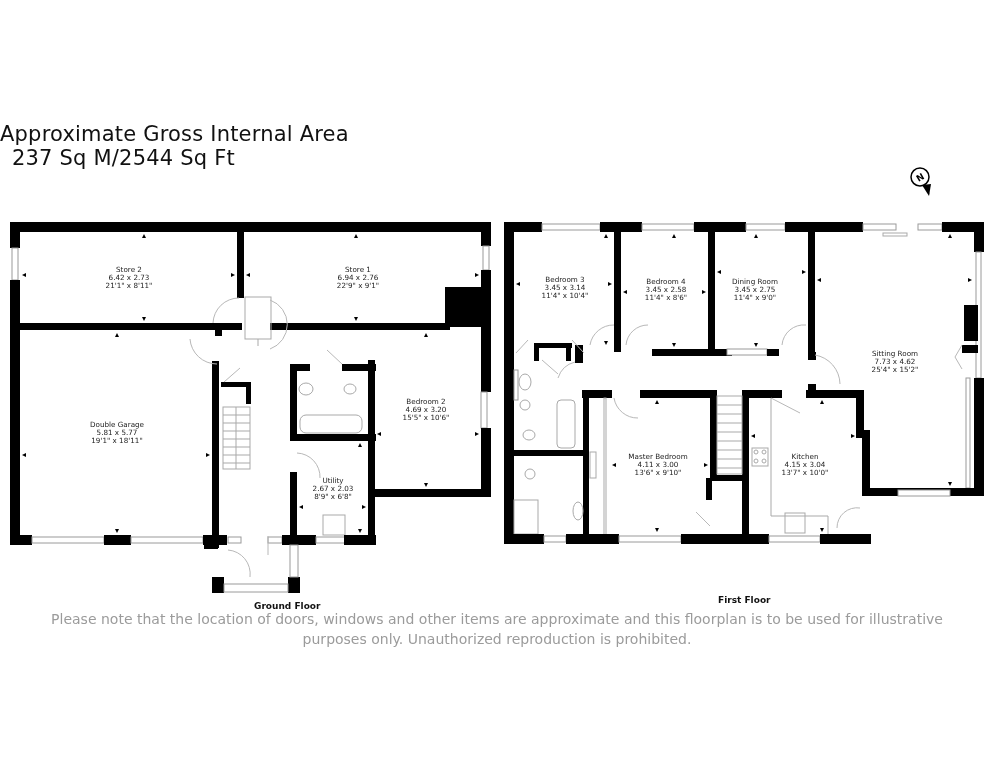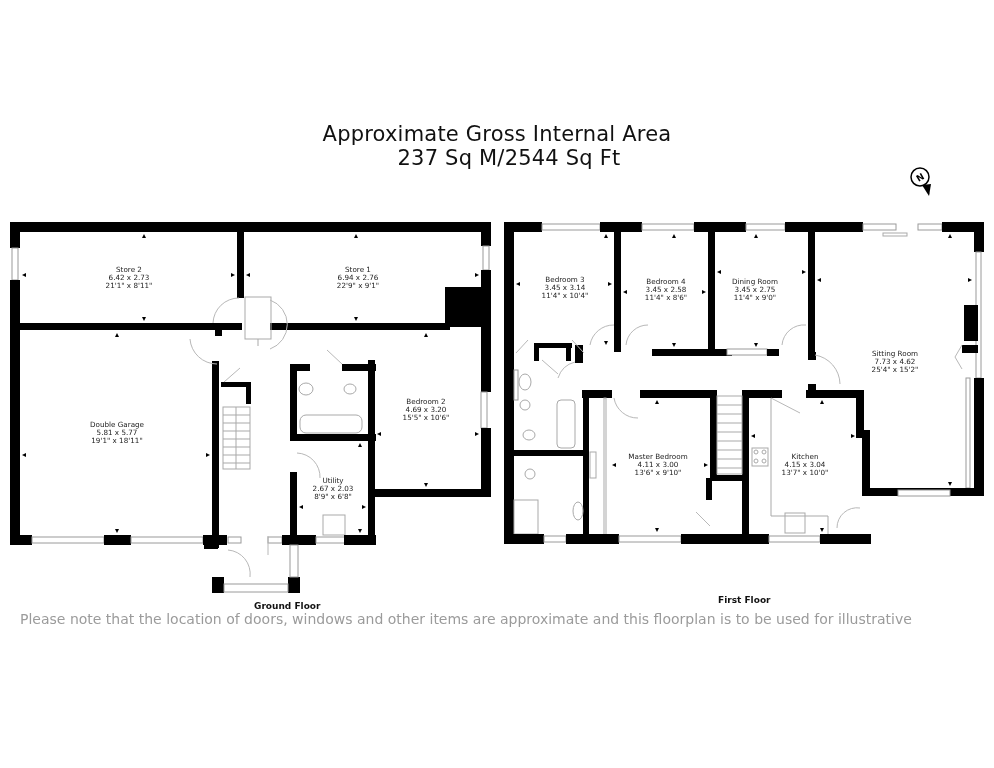--- a/index.html
+++ b/index.html
@@ -1,27 +1,27 @@
 <!DOCTYPE html>
 <html><head>
 <meta charset="utf-8">
 <style>
   html, body { margin: 0; padding: 0; background: #ffffff; }
   body { width: 994px; height: 768px; position: relative; overflow: hidden; font-family: "DejaVu Sans", sans-serif; color: #000; }
-  .title { position: absolute; left: 0; width: 994px; text-align: center; font-family: "DejaVu Sans", sans-serif; color: #111; }
+  .title { position: absolute; left: 0; width: 994px; font-family: "DejaVu Sans", sans-serif; color: #111; }
   .title.l1 { top: 122px; font-size: 21px; letter-spacing: 0.2px; }
   .title.l2 { top: 146px; font-size: 21px; letter-spacing: 0.2px; margin-left: 12px; }
   svg.plan { position: absolute; left: 0; top: 0; }
   .wall { fill: #000; }
   .win { fill: #fff; stroke: #9a9a9a; stroke-width: 1; }
   .fix { fill: none; stroke: #a9a9a9; stroke-width: 1; }
   .door { fill: none; stroke: #b8b8b8; stroke-width: 1; }
   .rl { font-family: "DejaVu Sans", sans-serif; font-size: 7.2px; fill: #222; text-anchor: middle; }
   .floor-label { position: absolute; font-family: "DejaVu Sans", sans-serif; font-weight: bold; font-size: 9px; color: #111; }
-  .disclaimer { position: absolute; left: 20px; width: 954px; top: 609px; font-family: "DejaVu Sans", sans-serif; font-size: 14px; line-height: 20px; color: #9b9b9b; }
+  .disclaimer { position: absolute; left: 20px; width: 954px; top: 609px; text-align: center; font-family: "DejaVu Sans", sans-serif; font-size: 14px; line-height: 20px; color: #9b9b9b; }
 </style>
 </head>
 <body>
 
 <div class="title l1">Approximate Gross Internal Area</div>
 <div class="title l2">237 Sq M/2544 Sq Ft</div>
 
 <svg class="plan" width="994" height="768" viewBox="0 0 994 768">
 
   <g>
@@ -334,13 +334,14 @@
       <text class="rl" x="805" y="475">13'7" x 10'0"</text>
     </g>
   </g>
 </svg>
 
 <div class="floor-label" style="left:217px; top:601px;margin-left:37px;">Ground Floor</div>
 <div class="floor-label" style="left:718px; top:595px;">First Floor</div>
 
 <div class="disclaimer">
   <div>Please note that the location of doors, windows and other items are approximate and this floorplan is to be used for illustrative</div>
+  <div>purposes only. Unauthorized reproduction is prohibited.</div>
 </div>
 
 </body></html>

